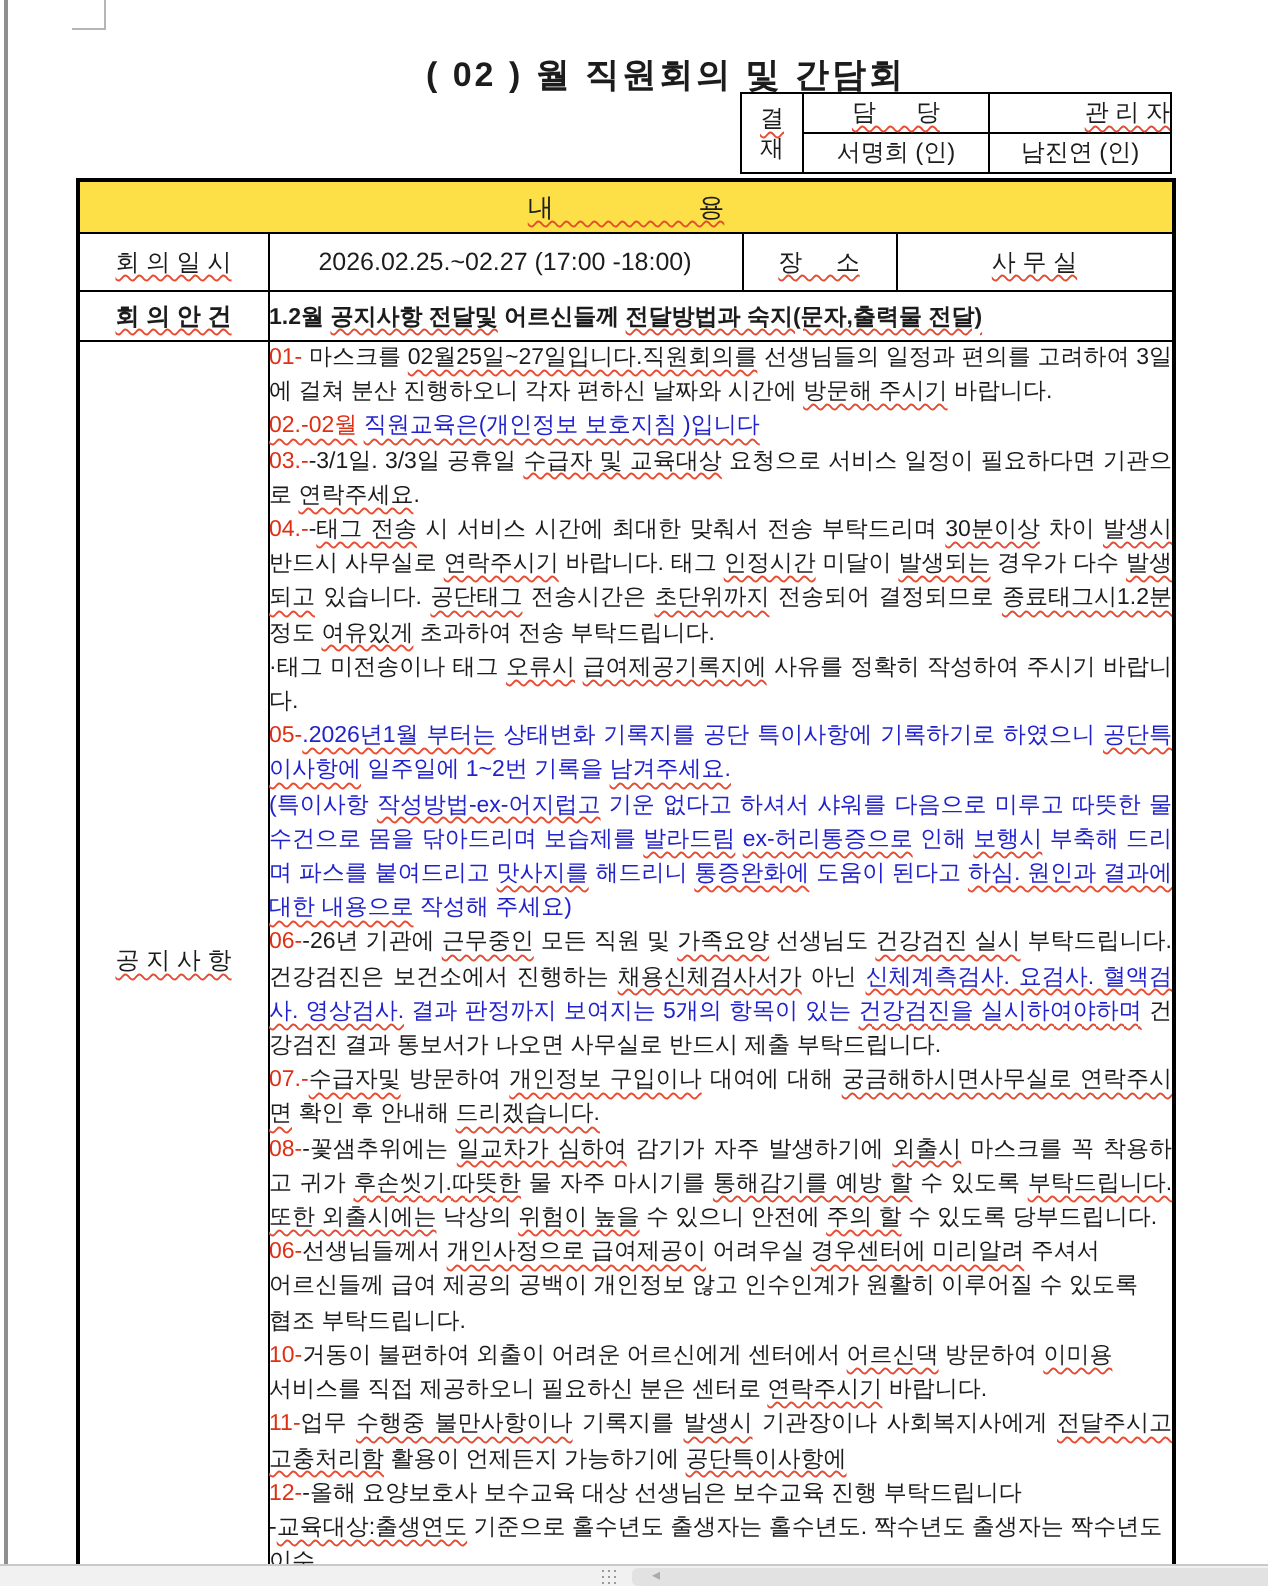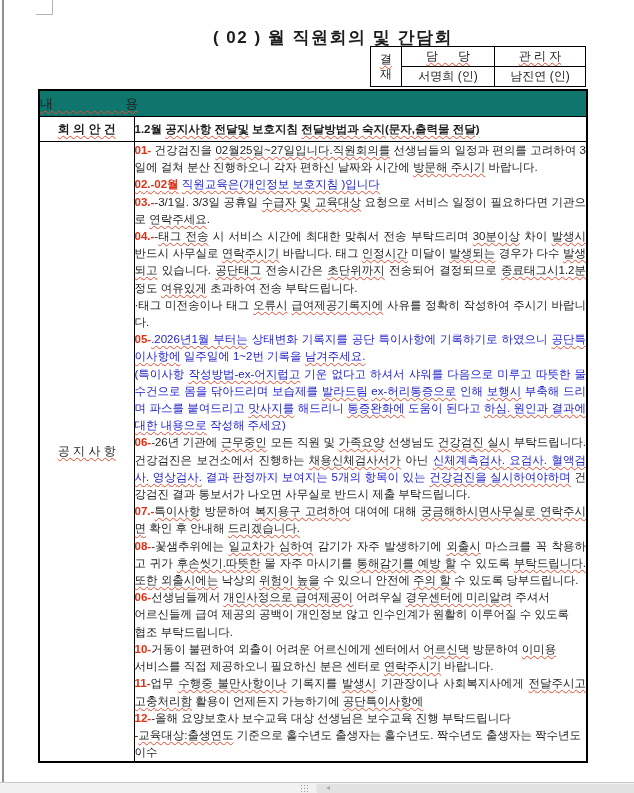--- a/index.html
+++ b/index.html
@@ -14,36 +14,36 @@
     margin:16px;position:absolute;left:0;top:10px;width:100%;text-align:center;
     font-size:17px;font-weight:bold;letter-spacing:1.5px;
   }
   
   table{border-collapse:collapse;}
   .approval{position:absolute;left:370px;top:46px;table-layout:fixed;}
   .approval td{border:1px solid #000;text-align:center;vertical-align:middle;
     font-size:12px;padding:0;height:19px;}
   .approval .stamp-cell{width:30px;}
   .approval .col-staff{width:92px;}
-  .approval .col-mgr{width:90px;}
+  .approval .col-mgr{width:90px;text-align:right;}
   .stamp-col{display:flex;flex-direction:column;align-items:center;gap:3px;line-height:1;}
   
   .main{position:absolute;left:38px;top:89px;width:548px;table-layout:fixed;}
   .main td{border:1px solid #000;padding:0;vertical-align:middle;}
   .main{border:2px solid #000;}
-  .hdr-cell{background:#0f766e;height:25px;text-align:left;font-size:13px;margin-top:30px;}
+  .hdr-cell{background:#fde047;height:25px;text-align:center;font-size:13px;margin-top:30px;}
   .lbl{text-align:center;font-size:12px;}
   .r-datetime td{height:28px;}
   .r-agenda td{height:24px;font-weight:bold;}
   .dt-val{text-align:center;font-size:12.5px;}
   .agenda-val{font-size:11.5px;padding:2px 4px 2px 5px;}
   .notices{vertical-align:top;padding:3px 4px 0 5px;font-size:11.5px;line-height:17.2px;}
   .notice-item{text-align:justify;word-break:break-all;}
   .pre{white-space:pre;}
-  .c-red{color:#de3014;font-weight:bold;}
+  .c-red{color:#de3014;}
   .c-blue{color:#2222cc;}
   .wavy{
     text-decoration-line:underline;
     text-decoration-style:wavy;
     text-decoration-color:#e84a30;
     text-decoration-thickness:1px;
     text-underline-offset:2px;
   }
   
   .statusbar{position:absolute;left:0;bottom:0;width:634px;height:10px;
@@ -90,38 +90,50 @@
         <col style="width:237px">
         <col style="width:77px">
         <col style="width:139px">
     </colgroup>
     <tbody>
         <tr>
       <td class="hdr-cell" colspan="4">
         <span class="wavy pre">내                    용</span>
       </td>
     </tr>
+    <tr class="r-datetime">
+      <td class="lbl">
+        <span class="wavy">회 의 일 시</span>
+      </td>
+      <td class="dt-val">2026.02.25.~02.27 (17:00 -18:00)</td>
+      <td class="lbl">
+        <span class="wavy pre">장     소</span>
+      </td>
+      <td class="lbl">
+        <span class="wavy">사 무 실</span>
+      </td>
+    </tr>
     <tr class="r-agenda">
       <td class="lbl">
         <span class="wavy">회 의 안 건</span>
       </td>
-      <td class="agenda-val" colspan="3"><span>1.2월 </span><span class="wavy">공지사항 전달및</span><span> 보호지침 </span><span class="wavy">전달방법과 숙지(문자,출력물 전달)</span></td>
+      <td class="agenda-val" colspan="3"><span>1.2월 </span><span class="wavy">공지사항 전달및</span><span> 어르신들께 </span><span class="wavy">전달방법과 숙지(문자,출력물 전달)</span></td>
     </tr>
     <tr>
       <td class="lbl">
         <span class="wavy">공 지 사 항</span>
       </td>
       <td class="notices" colspan="3">
-            <div class="notice-item"><span class="c-red">01-</span><span> 건강검진을 </span><span class="wavy">02월25일~27일입니다.직원회의를</span><span> 선생님들의 일정과 편의를 고려하여 3일에 걸쳐 분산 진행하오니 각자 편하신 날짜와 시간에 </span><span class="wavy">방문해 주시기</span><span> 바랍니다.</span></div>
+            <div class="notice-item"><span class="c-red">01-</span><span> 마스크를 </span><span class="wavy">02월25일~27일입니다.직원회의를</span><span> 선생님들의 일정과 편의를 고려하여 3일에 걸쳐 분산 진행하오니 각자 편하신 날짜와 시간에 </span><span class="wavy">방문해 주시기</span><span> 바랍니다.</span></div>
             <div class="notice-item"><span class="c-red wavy">02.-02월</span><span> </span><span class="c-blue wavy">직원교육은(개인정보 보호지침 )입니다</span></div>
             <div class="notice-item"><span class="c-red">03.-</span><span>-3/1일. 3/3일 공휴일 </span><span class="wavy">수급자 및 교육대상</span><span> 요청으로 서비스 일정이 필요하다면 기관으로 </span><span class="wavy">연락주세요</span><span>.</span></div>
             <div class="notice-item"><span class="c-red">04.-</span><span>-</span><span class="wavy">태그 전송</span><span> 시 서비스 시간에 최대한 맞춰서 전송 부탁드리며 </span><span class="wavy">30분이상</span><span> 차이 </span><span class="wavy">발생시</span><span> 반드시 사무실로 </span><span class="wavy">연락주시기</span><span> 바랍니다. 태그 </span><span class="wavy">인정시간</span><span> 미달이 </span><span class="wavy">발생되는</span><span> 경우가 다수 </span><span class="wavy">발생되고</span><span> 있습니다. </span><span class="wavy">공단태그</span><span> 전송시간은 </span><span class="wavy">초단위까지</span><span> 전송되어 결정되므로 </span><span class="wavy">종료태그시1.2분</span><span> 정도 </span><span class="wavy">여유있게</span><span> 초과하여 전송 부탁드립니다.</span><br><span>·태그 미전송이나 태그 </span><span class="wavy">오류시</span><span> </span><span class="wavy">급여제공기록지에</span><span> 사유를 정확히 작성하여 주시기 바랍니다.</span></div>
             <div class="notice-item"><span class="c-red">05-</span><span class="c-blue wavy">.2026년1월 부터는</span><span class="c-blue"> 상태변화 기록지를 공단 특이사항에 기록하기로 하였으니 </span><span class="c-blue wavy">공단특이사항에</span><span class="c-blue"> 일주일에 1~2번 기록을 </span><span class="c-blue wavy">남겨주세요.</span><br><span class="c-blue">(특이사항 </span><span class="c-blue wavy">작성방법-ex-어지럽고</span><span class="c-blue"> 기운 없다고 하셔서 샤워를 다음으로 미루고 따뜻한 물 수건으로 몸을 닦아드리며 보습제를 </span><span class="c-blue wavy">발라드림</span><span class="c-blue"> </span><span class="c-blue wavy">ex-허리통증으로</span><span class="c-blue"> 인해 </span><span class="c-blue wavy">보행시</span><span class="c-blue"> 부축해 드리며 파스를 붙여드리고 </span><span class="c-blue wavy">맛사지를</span><span class="c-blue"> 해드리니 </span><span class="c-blue wavy">통증완화에</span><span class="c-blue"> 도움이 된다고 </span><span class="c-blue wavy">하심. 원인과 결과에 대한 내용으로</span><span class="c-blue"> 작성해 주세요)</span></div>
             <div class="notice-item"><span class="c-red">06-</span><span>-26년 기관에 </span><span class="wavy">근무중인</span><span> 모든 직원 및 </span><span class="wavy">가족요양</span><span> 선생님도 </span><span class="wavy">건강검진 실시</span><span> 부탁드립니다. 건강검진은 보건소에서 진행하는 </span><span class="wavy">채용신체검사서가</span><span> 아닌 </span><span class="c-blue wavy">신체계측검사. 요검사. 혈액검사. 영상검사.</span><span class="c-blue"> 결과 판정까지 보여지는 5개의 항목이 있는 </span><span class="c-blue wavy">건강검진을 실시하여야하며</span><span> 건강검진 결과 통보서가 나오면 사무실로 반드시 제출 부탁드립니다.</span></div>
-            <div class="notice-item"><span class="c-red">07.-</span><span class="wavy">특이사항</span><span> 방문하여 </span><span class="wavy">복지용구 고려하여</span><span> 대여에 대해 </span><span class="wavy">궁금해하시면사무실로 연락주시면</span><span> 확인 후 안내해 </span><span class="wavy">드리겠습니다.</span></div>
+            <div class="notice-item"><span class="c-red">07.-</span><span class="wavy">수급자및</span><span> 방문하여 </span><span class="wavy">개인정보 구입이나</span><span> 대여에 대해 </span><span class="wavy">궁금해하시면사무실로 연락주시면</span><span> 확인 후 안내해 </span><span class="wavy">드리겠습니다.</span></div>
             <div class="notice-item"><span class="c-red">08-</span><span>-꽃샘추위에는 </span><span class="wavy">일교차가 심하여</span><span> 감기가 자주 발생하기에 </span><span class="wavy">외출시</span><span> 마스크를 꼭 착용하고 귀가 </span><span class="wavy">후손씻기.따뜻한</span><span> 물 자주 마시기를 </span><span class="wavy">통해감기를 예방 할</span><span> 수 있도록 </span><span class="wavy">부탁드립니다.또한 외출시에는</span><span> 낙상의 </span><span class="wavy">위험이 높을</span><span> 수 있으니 안전에 </span><span class="wavy">주의 할</span><span> 수 있도록 당부드립니다.</span></div>
             <div class="notice-item"><span class="c-red">06-</span><span>선생님들께서 </span><span class="wavy">개인사정으로 급여제공이</span><span> 어려우실 </span><span class="wavy">경우센터에 미리알려</span><span> 주셔서</span><br><span>어르신들께 급여 제공의 공백이 개인정보 않고 인수인계가 원활히 이루어질 수 있도록</span><br><span>협조 부탁드립니다.</span></div>
             <div class="notice-item"><span class="c-red">10-</span><span>거동이 불편하여 외출이 어려운 어르신에게 센터에서 </span><span class="wavy">어르신댁</span><span> 방문하여 </span><span class="wavy">이미용</span><br><span>서비스를 직접 제공하오니 필요하신 분은 센터로 </span><span class="wavy">연락주시기</span><span> 바랍니다.</span></div>
             <div class="notice-item"><span class="c-red">11-</span><span>업무 </span><span class="wavy">수행중 불만사항이나</span><span> 기록지를 </span><span class="wavy">발생시</span><span> 기관장이나 사회복지사에게 </span><span class="wavy">전달주시고 고충처리함</span><span> 활용이 언제든지 가능하기에 </span><span class="wavy">공단특이사항에</span></div>
             <div class="notice-item"><span class="c-red">12-</span><span>-올해 요양보호사 보수교육 대상 선생님은 보수교육 진행 부탁드립니다</span><br><span>-</span><span class="wavy">교육대상:출생연도</span><span> 기준으로 홀수년도 출생자는 홀수년도. 짝수년도 출생자는 짝수년도</span><br><span>이수</span></div>
           </td>
     </tr>
   </tbody>
     </table>
 

